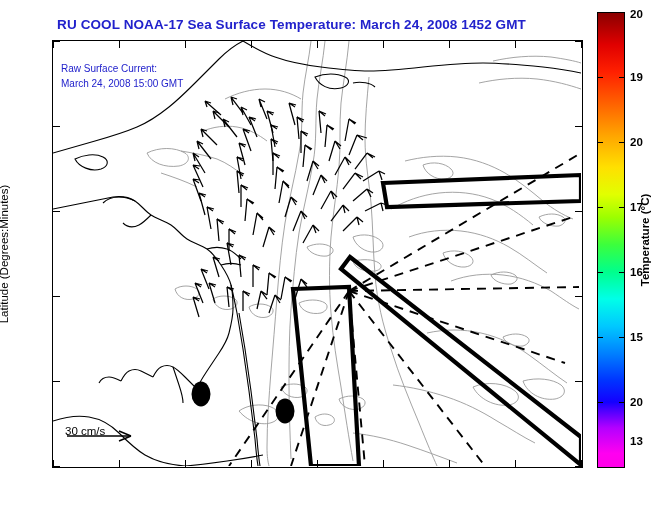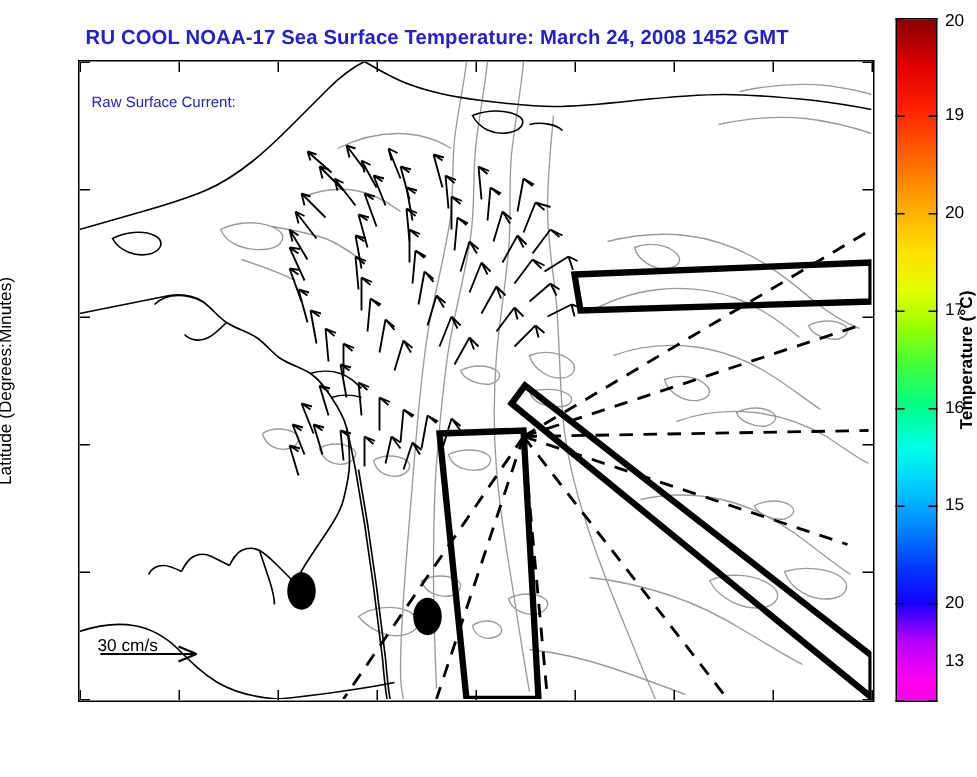--- a/index.html
+++ b/index.html
@@ -55,21 +55,21 @@
           #e1ff00 60%,
           #ffe000 66%,
           #ffa500 73%,
           #ff6200 80%,
           #ff2000 87%,
           #e00000 93%,
           #8b0000 100%);}
   .cbtick{position:absolute;left:0;width:6px;height:0;border-top:1.2px solid #000;}
   .cbtickR{position:absolute;right:0;width:6px;height:0;border-top:1.2px solid #000;}
   .cblabel{position:absolute;left:33px;transform:translateY(-50%);
-           font-size:11.5px;font-weight:normal;color:#000;white-space:nowrap;}
+           font-size:11.5px;font-weight:bold;color:#000;white-space:nowrap;}
   .cbtitle{position:absolute;left:645px;top:240px;
            transform:translate(-50%,-50%) rotate(-90deg);
            font-size:11.5px;font-weight:bold;white-space:nowrap;}
 </style>
 </head>
 <body>
 
 <div id="root">
 
   <div class="title">RU COOL  NOAA-17  Sea Surface Temperature:  March 24, 2008 1452 GMT</div>
@@ -265,20 +265,21 @@
       </g>
 
       <g fill="#000000" stroke="none">
         <ellipse cx="148" cy="353" rx="9.5" ry="12.5"></ellipse>
         <ellipse cx="232" cy="370" rx="9.5" ry="12.5"></ellipse>
       </g>
     </svg>
 
     <div class="annot">
       <div>Raw Surface Current:</div>
+      <div>March 24, 2008 15:00 GMT</div>
     </div>
 
     <div class="scalebar">
       <div class="lbl">30 cm/s</div>
       <svg width="80" height="20">
         <line x1="2" y1="11" x2="66" y2="11" stroke="#000" stroke-width="1.4"></line>
         <path d="M66,11 L54,6 M66,11 L54,16" stroke="#000" stroke-width="1.4" fill="none"></path>
       </svg>
     </div>
 

